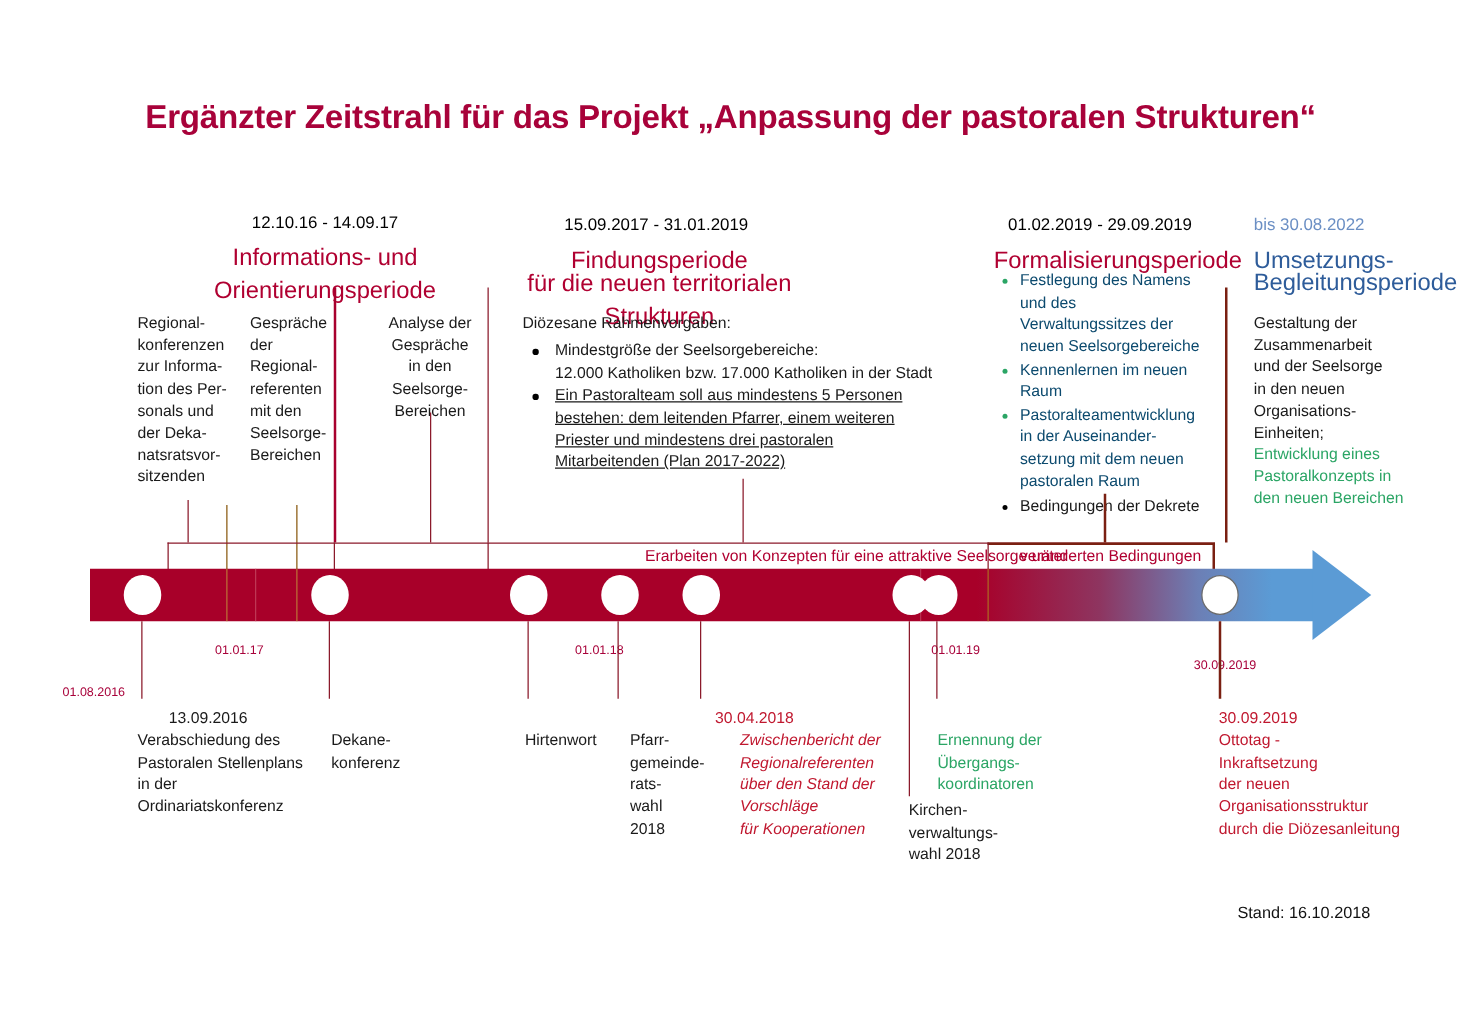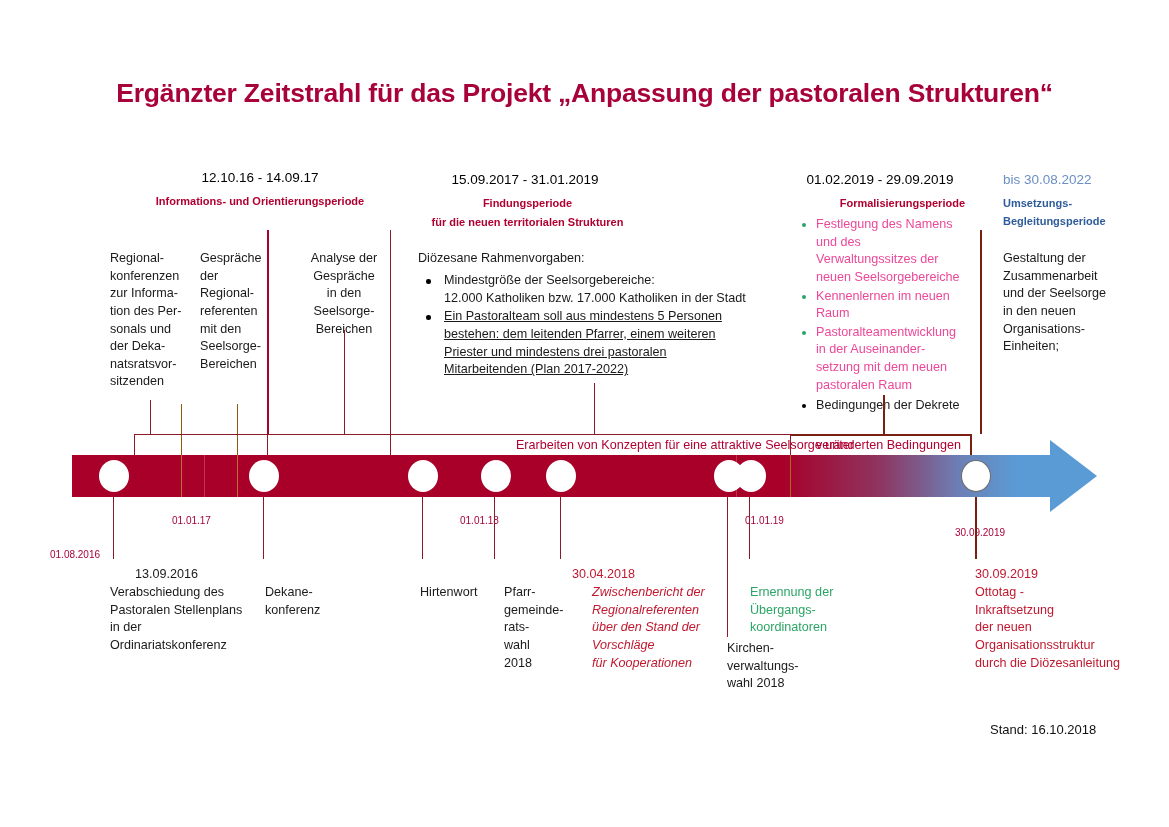--- a/index.html
+++ b/index.html
@@ -18,37 +18,37 @@
   #page-title{
     left:0;top:78px;width:1169px;
     text-align:center;
     font-size:26.5px;font-weight:bold;
     color:#A8023A;
     letter-spacing:-0.2px;
   }
 
   
   .period-date{font-size:13.5px;color:#000000;text-align:center;white-space:nowrap;}
-  .period-name{font-size:11px;font-weight:bold;color:#B00031;text-align:center;line-height:1.35;}
+  .period-name{font-size:19px;font-weight:normal;color:#B00031;text-align:center;line-height:1.35;}
   .period-name.blue{color:#2E5C9A;}
   .period-date.blue{color:#6B8FC4;}
 
   
   .col{font-size:12.6px;line-height:1.40;color:#1a1a1a;}
   .col.center{text-align:center;}
   .col.green{color:#2BA565;}
 
   
   .blist{list-style:none;margin:0;padding:0;}
   .blist li{position:relative;padding-left:26px;margin-bottom:1px;line-height:1.40;font-size:12.6px;}
   .blist li::before{
     content:"";position:absolute;left:8px;top:7px;
     width:4.5px;height:4.5px;border-radius:50%;background:#000;
   }
-  .blist.green li{color:#ec4899;padding-left:16px;}
+  .blist.green li{color:#0c4a6e;padding-left:16px;}
   .blist.green li::before{background:#2BA565;left:2px;top:7px;width:4px;height:4px;}
   .blist.green li.black{color:#1a1a1a;}
   .blist.green li.black::before{background:#000;}
 
   
   #timeline-bar{
     left:72px;top:455px;width:985px;height:42px;
     background:linear-gradient(to right,
       #A80029 0%, #A80029 62%, #A80029 72%,
       #8E3560 82%, #6C7FB5 90%, #5B9BD5 96%, #5B9BD5 100%);
@@ -162,20 +162,23 @@
 pastoralen Raum</li>
     <li class="black" style="white-space:pre-line;margin-top:3px;">Bedingungen der Dekrete</li>
   </ul>
 
   <div class="abs col" style="left:1003px;top:250px;width:150px;white-space:pre-line;">Gestaltung der
 Zusammenarbeit
 und der Seelsorge
 in den neuen
 Organisations-
 Einheiten;</div>
+  <div class="abs col green" style="left:1003px;top:355px;width:155px;white-space:pre-line;">Entwicklung eines
+Pastoralkonzepts in
+den neuen Bereichen</div>
 
   <div class="abs vline" style="left:150px;top:400px;height:34px;"></div>
   <div class="abs vline brown" style="left:181px;top:404px;height:60px;"></div>
   <div class="abs vline brown" style="left:237px;top:404px;height:60px;"></div>
   <div class="abs vline thick" style="left:267px;top:230px;height:204px;"></div>
   <div class="abs vline" style="left:344px;top:330px;height:104px;"></div>
   <div class="abs vline" style="left:390px;top:230px;height:204px;"></div>
   <div class="abs vline" style="left:594px;top:383px;height:51px;"></div>
   <div class="abs vline dark" style="left:883px;top:395px;height:39px;"></div>
   <div class="abs vline dark" style="left:980px;top:230px;height:204px;"></div>

